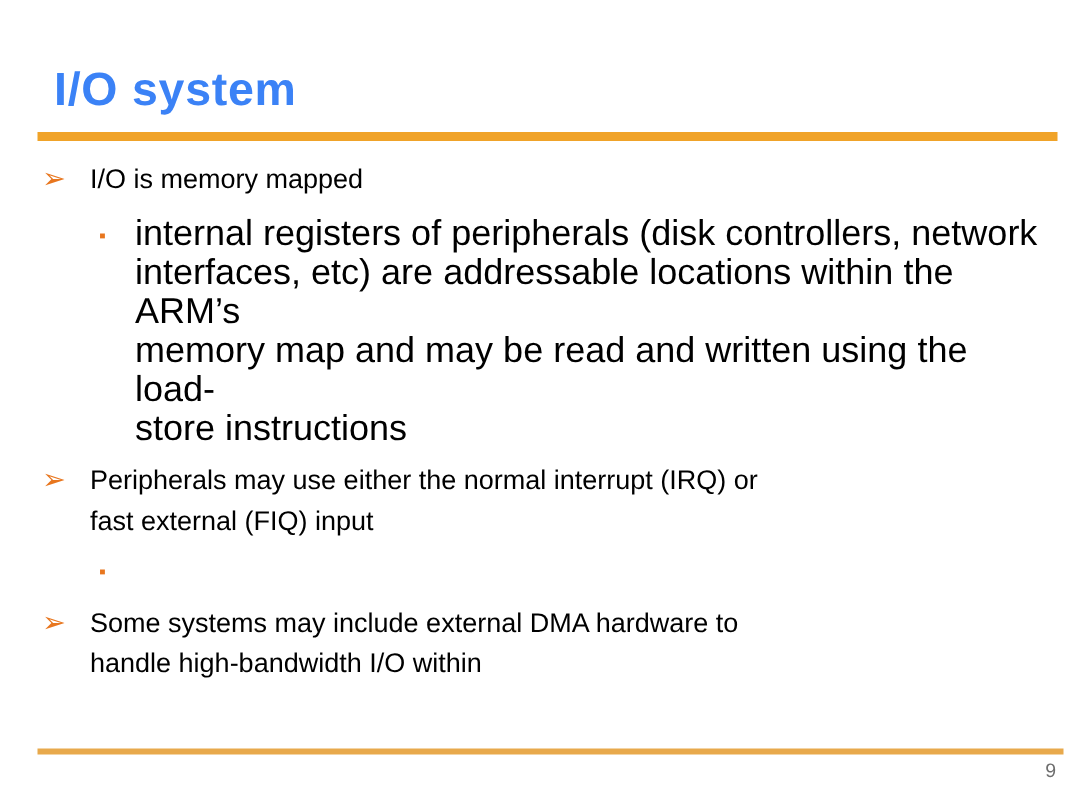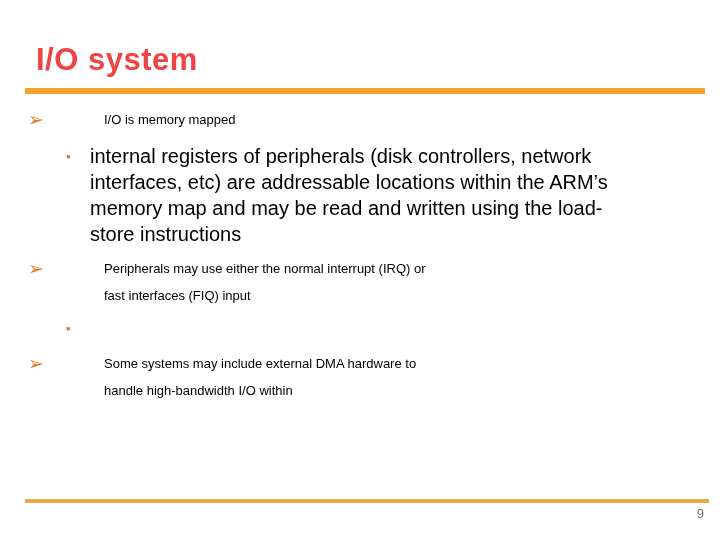--- a/index.html
+++ b/index.html
@@ -58,58 +58,57 @@
   .item.l1 {
     padding-left: 28px;
   }
   .item.l1 .marker {
     width: 32px;
     flex: 0 0 32px;
     font-size: 19px;
     line-height: 27px;
   }
   .item.l1 .text {
-    font-size: 13px;
+    font-size: 18px;
     line-height: 27.5px;
     width: 645px;
-    margin-left: 44px;
   }
   .item.l2 {
     padding-left: 66px;
   }
   .item.l2 .marker {
     width: 24px;
     flex: 0 0 24px;
     font-size: 13px;
     line-height: 26px;
     padding-top: 1px;
   }
   .item.l2 .text {
-    font-size: 20px;
+    font-size: 24px;
     line-height: 26px;
     width: 612px;
   }
   .m-b1 { margin-top: 6px; }
   .m-s1 { margin-top: 9px; }
   .m-b2 { margin-top: 8px; }
   .m-s2 { margin-top: 5px; }
   .m-b3 { margin-top: 8px; }
   .page-number {
     position: absolute;
     right: 16px;
     top: 506px;
     font-size: 13px;
   }
 </style>
 </head>
 <body>
 
 <div class="slide">
 
-  <div class="title" style="color: #ef4444;">I/O system</div>
+  <div class="title" style="color: #3b82f6;">I/O system</div>
 
   <div class="rule-top" style="background-color: rgb(240, 163, 41);"></div>
 
   <div class="content">
 
     <div class="item l1 m-b1">
       <span class="marker" style="color: rgb(232, 118, 30);">➢</span>
       <span class="text">I/O is memory mapped</span>
     </div>
 
@@ -117,21 +116,21 @@
       <span class="marker" style="color: rgb(232, 118, 30);">▪</span>
       <span class="text">internal registers of peripherals (disk controllers, network
 interfaces, etc) are addressable locations within the ARM’s
 memory map and may be read and written using the load-
 store instructions</span>
     </div>
 
     <div class="item l1 m-b2">
       <span class="marker" style="color: rgb(232, 118, 30);">➢</span>
       <span class="text">Peripherals may use either the normal interrupt (IRQ) or
-fast interfaces (FIQ) input</span>
+fast external (FIQ) input</span>
     </div>
 
     <div class="item l2 m-s2">
       <span class="marker" style="color: rgb(232, 118, 30);">▪</span>
     </div>
 
     <div class="item l1 m-b3">
       <span class="marker" style="color: rgb(232, 118, 30);">➢</span>
       <span class="text">Some systems may include external DMA hardware to
 handle high-bandwidth I/O within</span>

